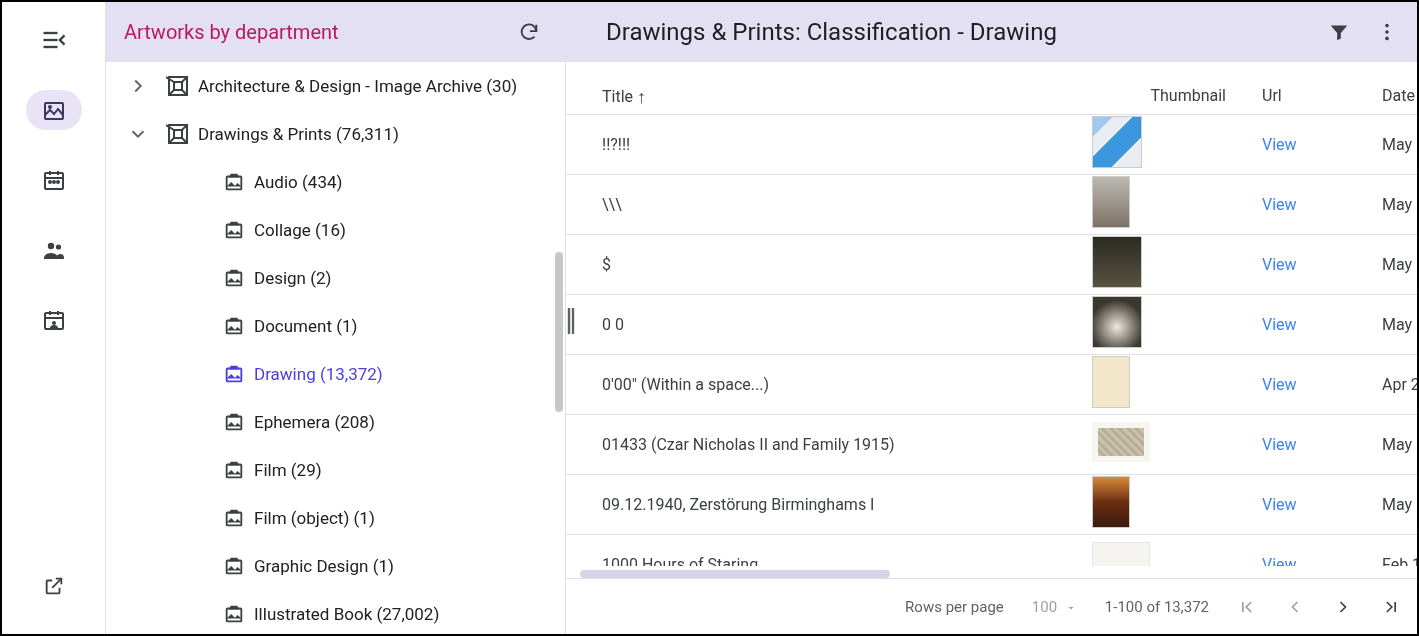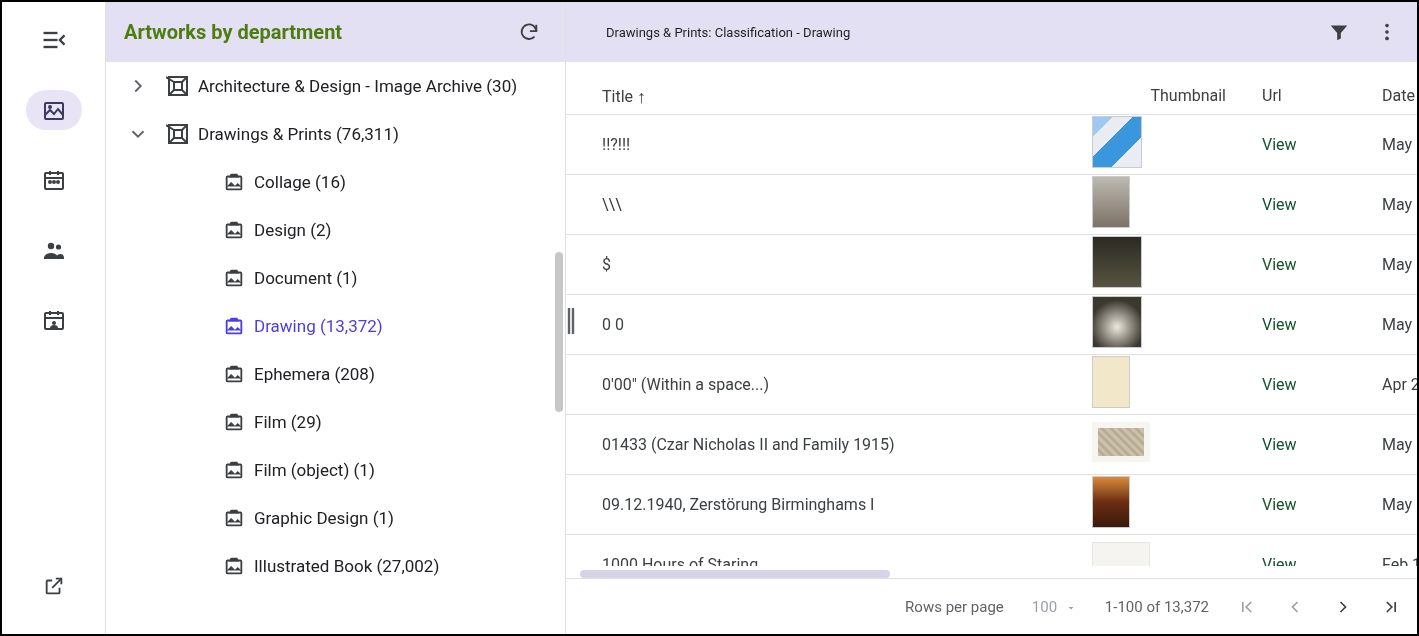--- a/index.html
+++ b/index.html
@@ -50,21 +50,21 @@
     position: relative;
   }
   .panel-header {
     height: 60px;
     background: #e4e0f4;
     display: flex; align-items: center;
     padding: 0 16px 0 18px;
     justify-content: space-between;
   }
   .panel-header .title {
-    font-size: 20px; font-weight: 700; color: #4d7c0f;
+    font-size: 20px; font-weight: 400; color: #be185d;
   }
   .icon-btn {
     width: 40px; height: 40px; display:flex; align-items:center; justify-content:center;
     border-radius: 50%;
     color: #3c4043; cursor: pointer;
   }
   .tree-body {
     flex: 1; overflow-y: auto; 
     position: relative;
   }
@@ -111,21 +111,21 @@
   
   .main-panel {
     flex: 1; display:flex; flex-direction: column;
     min-width: 0;
   }
   .main-header {
     height: 60px; background: #e4e0f4;
     display:flex; align-items:center;
     padding: 0 10px 0 40px;
   }
-  .main-header .title { font-size: 13px; color:#1f1f1f; flex:1; }
+  .main-header .title { font-size: 24px; color:#1f1f1f; flex:1; }
   .main-header .actions { display:flex; gap:8px; }
   .table-wrap {
     flex: 1; overflow: hidden; display:flex; flex-direction:column;
     position: relative;
   }
   .table-scroll {
     flex:1; overflow: hidden;
   }
   table.data {
     border-collapse: collapse;
@@ -149,21 +149,21 @@
     font-size: 16px; color: #3c4043;
     white-space: nowrap; overflow: hidden; text-overflow: ellipsis;
   }
   td.thumb { padding-left: 0; }
   .thumb-box {
     width: 50px; height: 52px; background:#ddd; display:inline-block;
     border: 1px solid #ccc;
   }
   .thumb-box.narrow { width:38px; }
   .thumb-box.wide { width:58px; height:40px;}
-  td.url a { color: #14532d; text-decoration: none; font-size:16px; }
+  td.url a { color: #3b82f6; text-decoration: none; font-size:16px; }
   .sort-arrow { font-size: 18px; margin-left:4px; position:relative; top:1px;}
   .hscroll-track {
     height: 8px; margin: 4px 0 0 14px; width: 880px;
   }
   .hscroll-thumb {
     height:8px; width:310px; background:#d8d4e8; border-radius:4px;
   }
   .footer {
     height: 56px; border-top: 1px solid #e0e0e0;
     display:flex; align-items:center; justify-content:flex-end;
@@ -294,20 +294,30 @@
         <span class="node-label">Drawings &amp; Prints (76,311)</span>
         </div>
         <div class="tree-row child">
           <span class="node-icon">
             <svg width="22" height="22" viewBox="0 0 24 24" fill="none" stroke="currentColor" stroke-width="2">
               <rect x="4" y="6" width="16" height="14" rx="1"></rect>
               <path d="M9 4h6l1 2H8z"></path>
               <polyline points="4,17 9,12 13,16 16,13 20,17" fill="currentColor" stroke="none"></polyline>
             </svg>
           </span>
+        <span class="node-label">Audio (434)</span>
+        </div>
+        <div class="tree-row child">
+          <span class="node-icon">
+            <svg width="22" height="22" viewBox="0 0 24 24" fill="none" stroke="currentColor" stroke-width="2">
+              <rect x="4" y="6" width="16" height="14" rx="1"></rect>
+              <path d="M9 4h6l1 2H8z"></path>
+              <polyline points="4,17 9,12 13,16 16,13 20,17" fill="currentColor" stroke="none"></polyline>
+            </svg>
+          </span>
         <span class="node-label">Collage (16)</span>
         </div>
         <div class="tree-row child">
           <span class="node-icon">
             <svg width="22" height="22" viewBox="0 0 24 24" fill="none" stroke="currentColor" stroke-width="2">
               <rect x="4" y="6" width="16" height="14" rx="1"></rect>
               <path d="M9 4h6l1 2H8z"></path>
               <polyline points="4,17 9,12 13,16 16,13 20,17" fill="currentColor" stroke="none"></polyline>
             </svg>
           </span>

